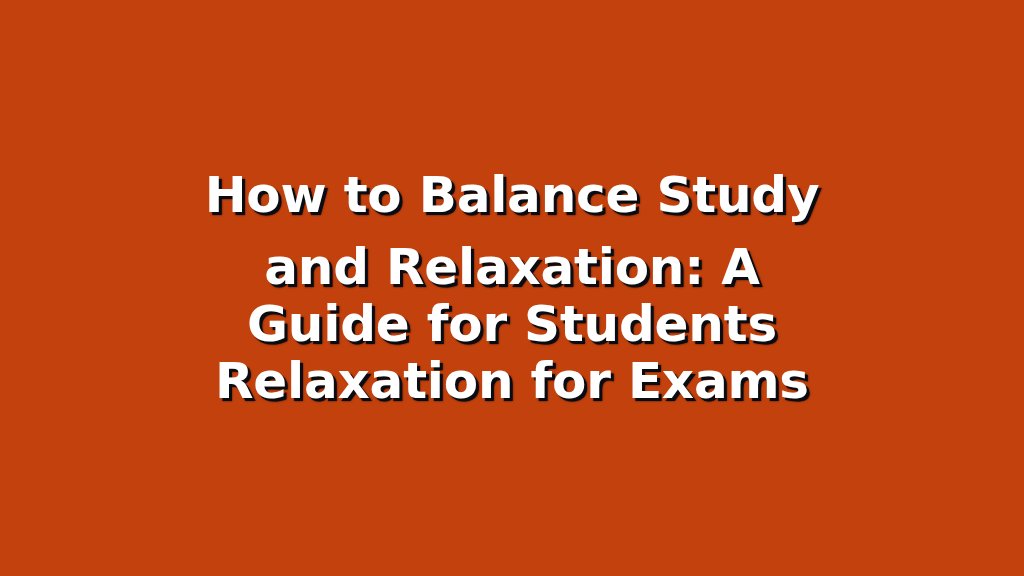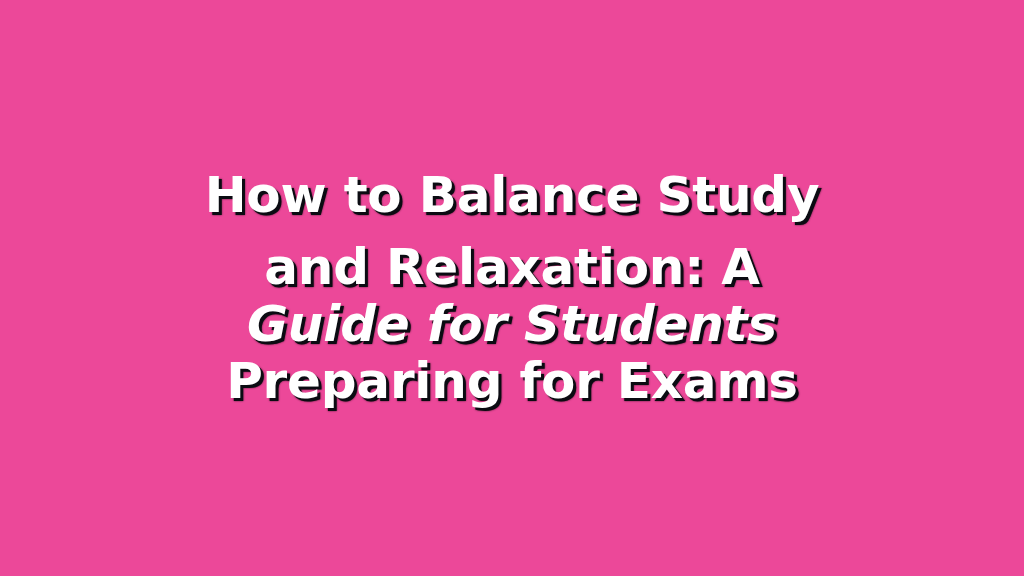--- a/index.html
+++ b/index.html
@@ -45,27 +45,27 @@
     white-space: nowrap;
     text-shadow:
       3px 3px 0 #0b0b12,
       3px 3px 2px rgba(0,0,0,0.75);
     -webkit-font-smoothing: antialiased;
   }
 </style>
 </head>
 <body>
 
-<div id="title-card" style="background: #ec4899;">
+<div id="title-card" style="background: #c2410c;">
 
   <div id="title-block">
 
     <span class="title-line" style="color: rgb(255, 255, 255); text-shadow: rgb(11, 11, 18) 3px 3px 0px, rgba(0, 0, 0, 0.75) 3px 3px 2px;">How to Balance Study</span>
 
     <span class="title-line" style="color: rgb(255, 255, 255); text-shadow: rgb(11, 11, 18) 3px 3px 0px, rgba(0, 0, 0, 0.75) 3px 3px 2px; margin-top: 15px;">and Relaxation: A</span>
 
-    <span class="title-line" style="color: rgb(255, 255, 255); text-shadow: rgb(11, 11, 18) 3px 3px 0px, rgba(0, 0, 0, 0.75) 3px 3px 2px; font-style: italic;">Guide for Students</span>
+    <span class="title-line" style="color: rgb(255, 255, 255); text-shadow: rgb(11, 11, 18) 3px 3px 0px, rgba(0, 0, 0, 0.75) 3px 3px 2px;">Guide for Students</span>
 
-    <span class="title-line" style="color: rgb(255, 255, 255); text-shadow: rgb(11, 11, 18) 3px 3px 0px, rgba(0, 0, 0, 0.75) 3px 3px 2px;">Preparing for Exams</span>
+    <span class="title-line" style="color: rgb(255, 255, 255); text-shadow: rgb(11, 11, 18) 3px 3px 0px, rgba(0, 0, 0, 0.75) 3px 3px 2px;">Relaxation for Exams</span>
 
   </div>
 
 </div>
 
 </body></html>

